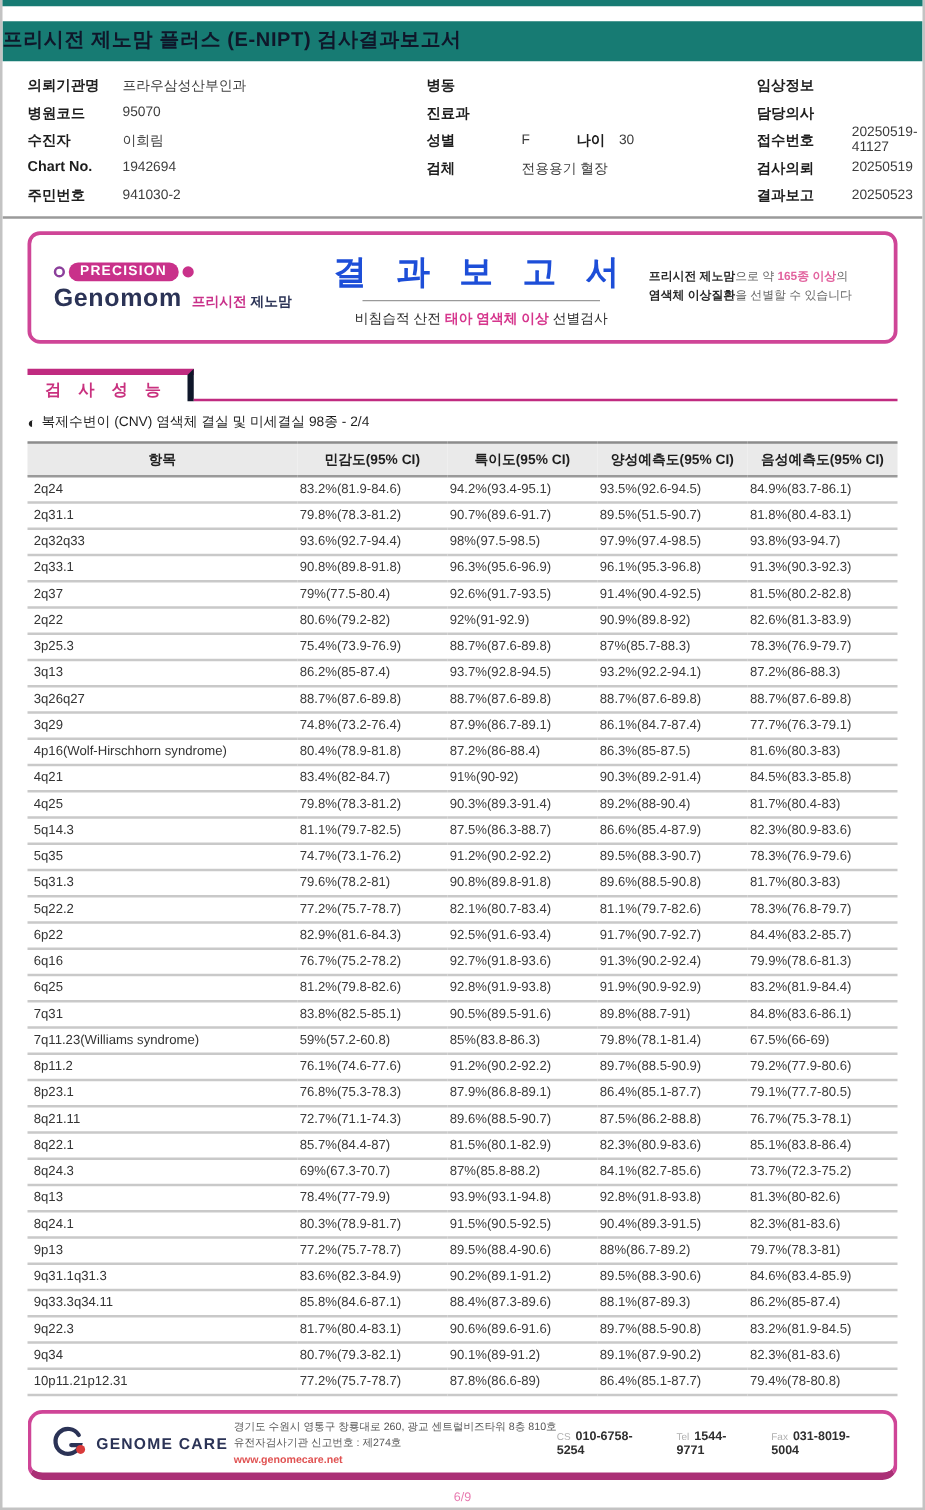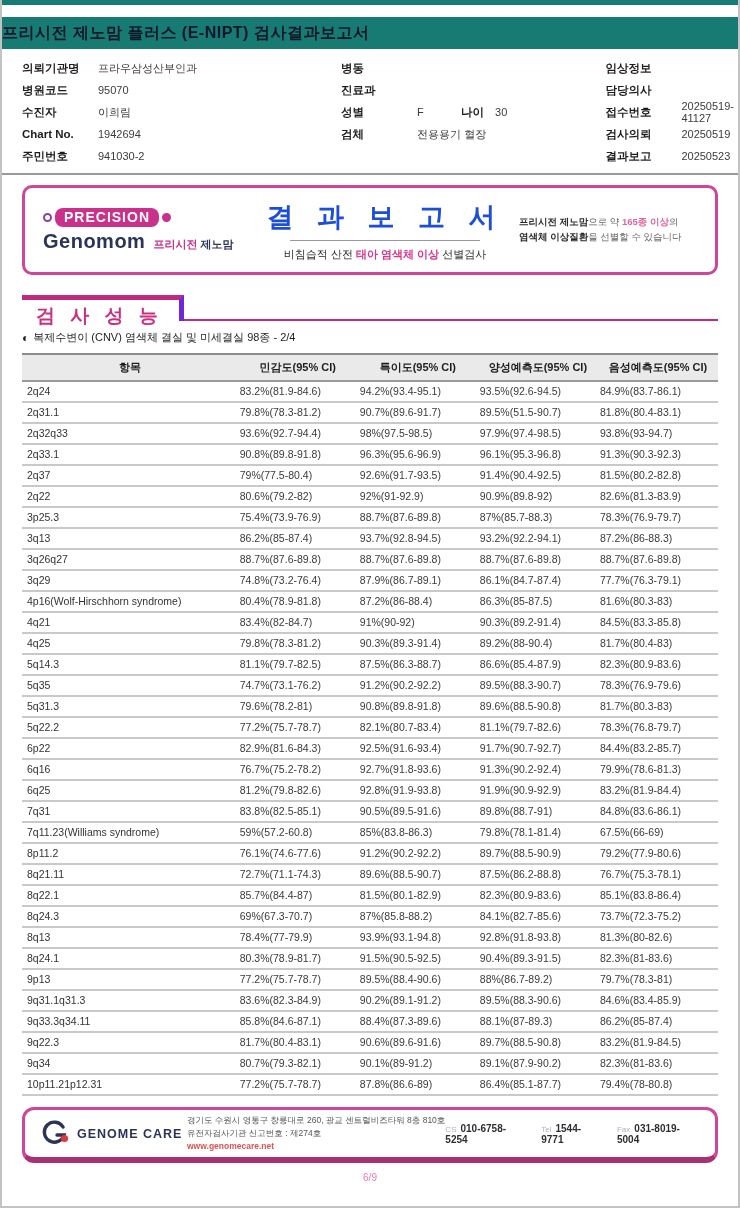--- a/index.html
+++ b/index.html
@@ -20,38 +20,38 @@
   .info-row .val { color:#3c3c3c; }
   .info-row .val-sex { display:inline-block; width:44px; }
 
   .content { padding:0 20px; }
 
   
   .report-box { margin-top:10px; height:90px; border:3px solid #cf4597; border-radius:10px; display:flex; align-items:center; padding:0 18px; }
   .brand-block { width:208px; flex:none; }
   .badge-row { display:flex; align-items:center; gap:3px; margin-bottom:3px; }
   .dot-ring { width:9px; height:9px; border:2.5px solid #8b3f9b; border-radius:50%; }
-  .badge-pill { background:#c9318a; color:#fff; font-size:14px; font-weight:bold; letter-spacing:1px; border-radius:8px; padding:1.5px 9px; }
+  .badge-pill { background:#c9318a; color:#fff; font-size:11px; font-weight:bold; letter-spacing:1px; border-radius:8px; padding:1.5px 9px; }
   .dot-fill { width:9px; height:9px; background:#c9318a; border-radius:50%; }
   .brand-line { font-size:0; }
   .brand-name { font-size:20px; font-weight:bold; color:#2b3356; letter-spacing:0.5px; }
   .brand-sub-a { font-size:11px; font-weight:bold; color:#c9318a; margin-left:8px; }
   .brand-sub-b { font-size:11px; font-weight:bold; color:#2b3356; margin-left:3px; }
   .report-center { flex:1; text-align:center; }
   .report-title { font-size:27px; font-weight:bold; color:#1d4ed8; letter-spacing:8px; }
   .report-underline { width:190px; height:1px; background:#9a9a9a; margin:5px auto 6px; }
   .report-sub { font-size:11px; color:#2a2a2a; }
   .report-sub .accent { color:#d6368d; font-weight:bold; }
   .side-note { width:178px; flex:none; font-size:9.5px; color:#666; line-height:1.55; }
   .side-note b { color:#2a2a2a; }
   .side-note .accent { color:#e2639f; font-weight:bold; }
 
   
   .section-tab { margin-top:20px; display:flex; height:26px; }
-  .tab-label { border-top:5px solid #c02b80; border-right:5px solid #6d28d9; color:#c9317f; font-size:19px; font-weight:bold; letter-spacing:5px; padding:3px 16px 0 14px; }
+  .tab-label { border-top:5px solid #c02b80; border-right:5px solid #0f172a; color:#c9317f; font-size:13px; font-weight:bold; letter-spacing:5px; padding:3px 16px 0 14px; }
   .tab-line { flex:1; border-bottom:2px solid #c02b80; }
   .cnv-line { margin-top:9px; font-size:11px; color:#1f1f1f; display:flex; align-items:center; gap:4px; }
   .half-icon { font-size:12px; color:#1f1f1f; line-height:1; }
 
   
   table.perf { width:100%; margin-top:8px; border-collapse:collapse; font-size:10.5px; color:#3a3a3a; table-layout:fixed; }
   table.perf th { background:#eaeaea; border-top:2px solid #8c8c8c; border-bottom:2px solid #9a9a9a; font-size:11px; font-weight:bold; color:#1d1d1d; padding:5px 2px; text-align:center; }
   table.perf col.c-item { width:31%; }
   table.perf col.c-val { width:17.25%; }
   table.perf td { border-bottom:2px solid #c9c9c9; padding:3px 2px; line-height:13px; text-align:left; white-space:nowrap; overflow:hidden; }
@@ -349,20 +349,27 @@
             <td>67.5%(66-69)</td>
           </tr>
           <tr>
             <td>8p11.2</td>
             <td>76.1%(74.6-77.6)</td>
             <td>91.2%(90.2-92.2)</td>
             <td>89.7%(88.5-90.9)</td>
             <td>79.2%(77.9-80.6)</td>
           </tr>
           <tr>
+            <td>8p23.1</td>
+            <td>76.8%(75.3-78.3)</td>
+            <td>87.9%(86.8-89.1)</td>
+            <td>86.4%(85.1-87.7)</td>
+            <td>79.1%(77.7-80.5)</td>
+          </tr>
+          <tr>
             <td>8q21.11</td>
             <td>72.7%(71.1-74.3)</td>
             <td>89.6%(88.5-90.7)</td>
             <td>87.5%(86.2-88.8)</td>
             <td>76.7%(75.3-78.1)</td>
           </tr>
           <tr>
             <td>8q22.1</td>
             <td>85.7%(84.4-87)</td>
             <td>81.5%(80.1-82.9)</td>

